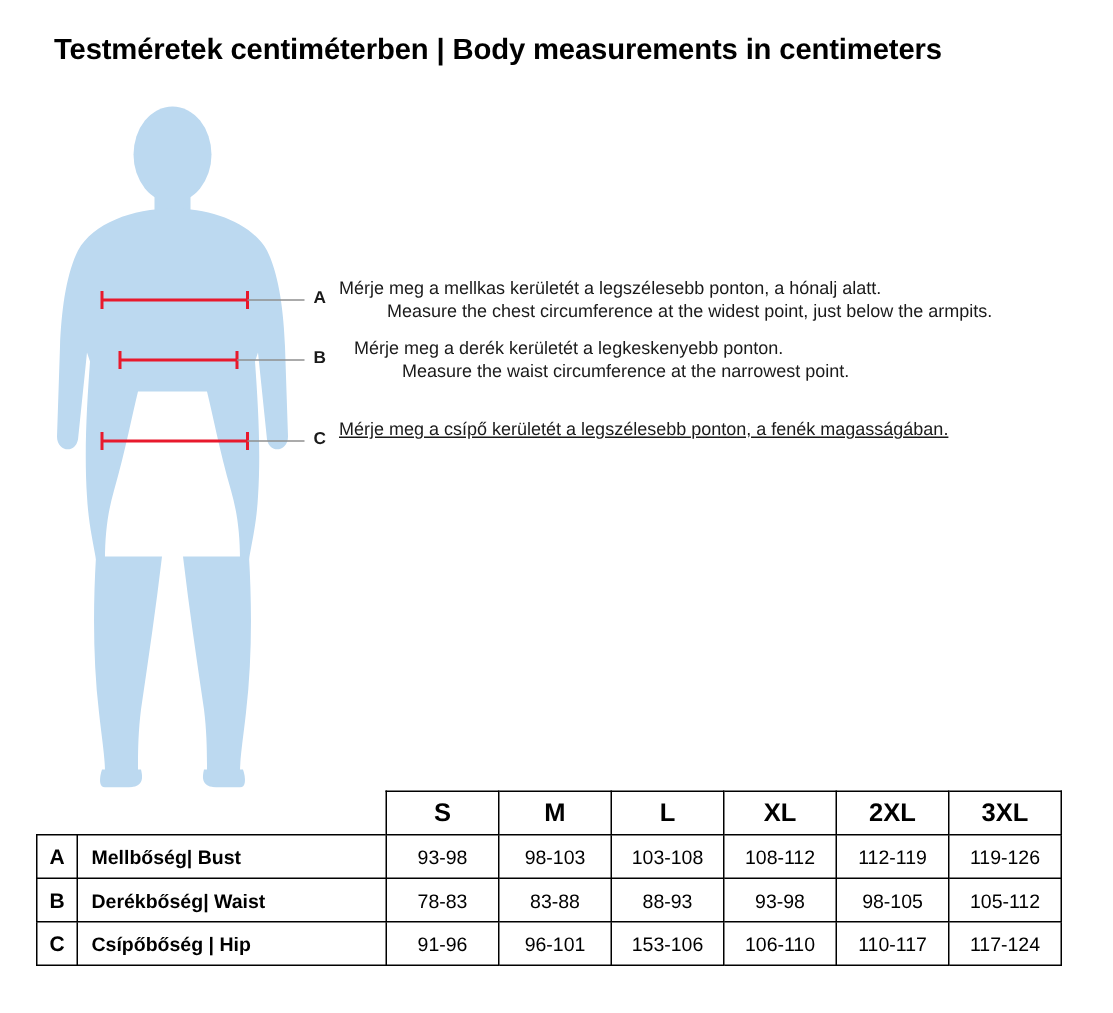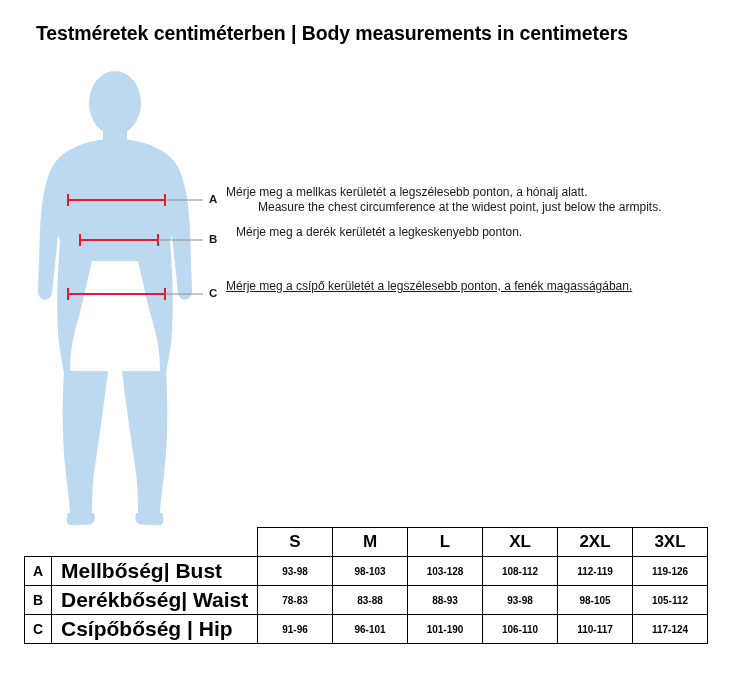--- a/index.html
+++ b/index.html
@@ -79,27 +79,27 @@
   }
   #size-table .rowletter {
     width: 26px;
     font-size: 14px;
     font-weight: bold;
   }
   #size-table .rowlabel {
     width: 196px;
     text-align: left;
     padding-left: 9px;
-    font-size: 21px;
+    font-size: 13px;
     font-weight: bold;
   }
   #size-table td.val {
     width: 74px;
-    font-size: 10px;
-    font-weight: bold;
+    font-size: 13px;
+    font-weight: normal;
   }
 </style>
 </head>
 <body>
 
 <div id="page">
 
   <div id="title">Testméretek centiméterben | Body measurements in centimeters</div>
 
   <div id="figure-area">
@@ -180,20 +180,21 @@
     <span class="marker-letter" style="left:209px; top:178px;">B</span>
     <span class="marker-letter" style="left:209px; top:232px;">C</span>
 
     <div class="callout" style="left:226px; top:130px;">
       <span class="line1">Mérje meg a mellkas kerületét a legszélesebb ponton, a hónalj alatt.</span>
       <span class="line2">Measure the chest circumference at the widest point, just below the armpits.</span>
     </div>
 
     <div class="callout" style="left:236px; top:170px;">
       <span class="line1">Mérje meg a derék kerületét a legkeskenyebb ponton.</span>
+      <span class="line2">Measure the waist circumference at the narrowest point.</span>
     </div>
 
     <div class="callout" style="left:226px; top:224px;text-decoration:underline;">
       <span class="line1">Mérje meg a csípő kerületét a legszélesebb ponton, a fenék magasságában.</span>
     </div>
   </div>
 
   <table id="size-table">
     <thead>
       <tr>
@@ -206,41 +207,41 @@
         <th class="hdr">2XL</th>
         <th class="hdr">3XL</th>
       </tr>
     </thead>
     <tbody>
       <tr>
         <td class="rowletter">A</td>
         <td class="rowlabel">Mellbőség| Bust</td>
         <td class="val">93-98</td>
         <td class="val">98-103</td>
-        <td class="val">103-128</td>
+        <td class="val">103-108</td>
         <td class="val">108-112</td>
         <td class="val">112-119</td>
         <td class="val">119-126</td>
       </tr>
       <tr>
         <td class="rowletter">B</td>
         <td class="rowlabel">Derékbőség|  Waist</td>
         <td class="val">78-83</td>
         <td class="val">83-88</td>
         <td class="val">88-93</td>
         <td class="val">93-98</td>
         <td class="val">98-105</td>
         <td class="val">105-112</td>
       </tr>
       <tr>
         <td class="rowletter">C</td>
         <td class="rowlabel">Csípőbőség  |  Hip</td>
         <td class="val">91-96</td>
         <td class="val">96-101</td>
-        <td class="val">101-190</td>
+        <td class="val">153-106</td>
         <td class="val">106-110</td>
         <td class="val">110-117</td>
         <td class="val">117-124</td>
       </tr>
     </tbody>
   </table>
 
 </div>
 
 </body></html>

